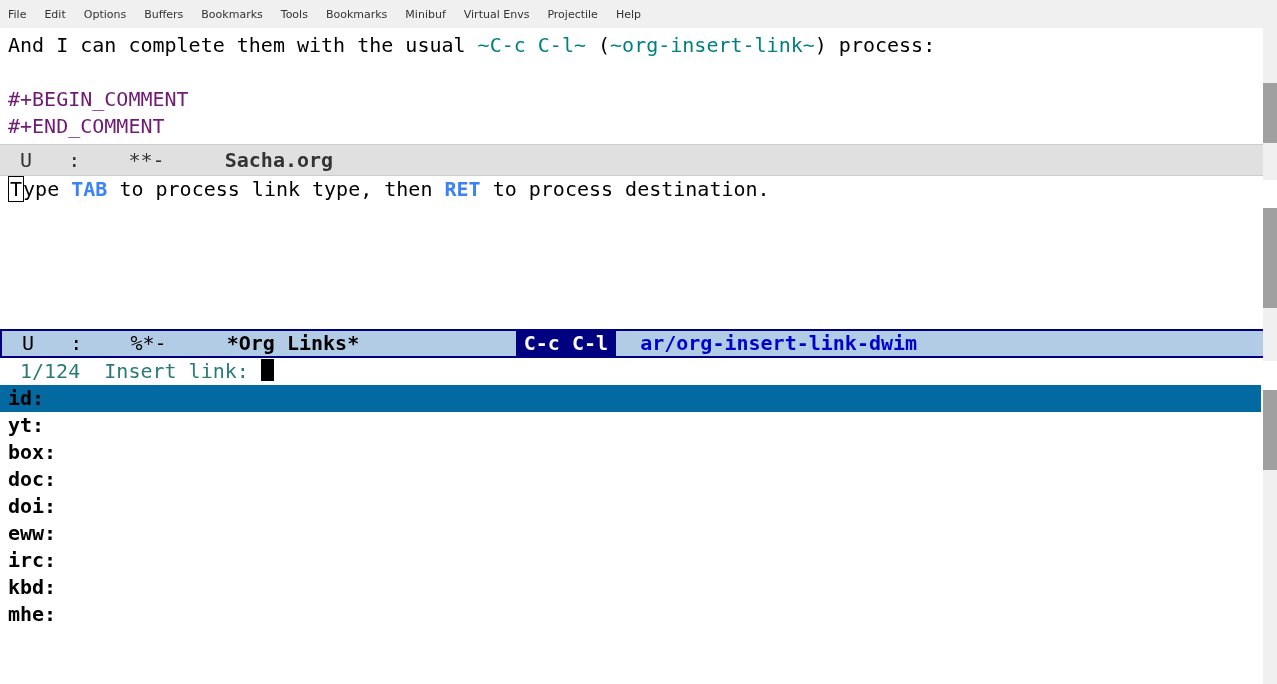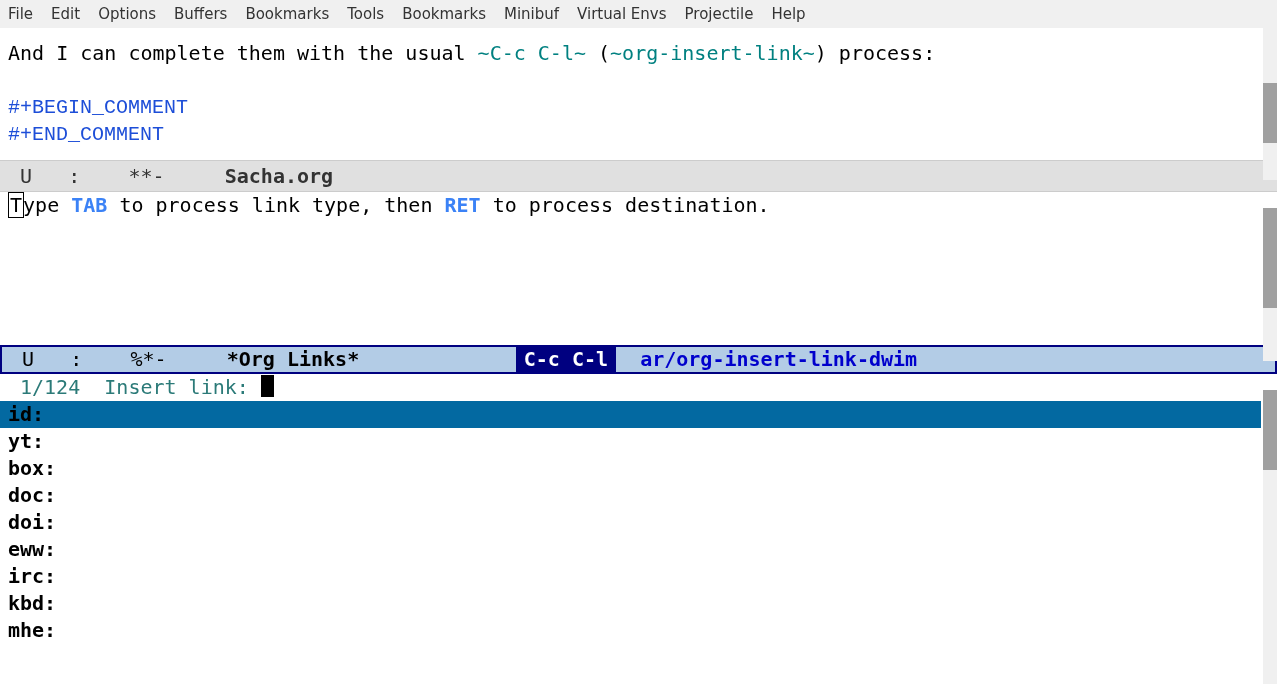--- a/index.html
+++ b/index.html
@@ -10,35 +10,35 @@
       width: 1277px;
       height: 684px;
       overflow: hidden;
       position: relative;
     }
     .menubar {
       background: #f0f0f0;
       display: flex;
       padding: 4px 8px;
       font-family: "DejaVu Sans", Arial, sans-serif;
-      font-size: 15px;
+      font-size: 11px;
       gap: 18px;
       color: #333;
       height: 28px;
       align-items: center;
     }
     .menubar span { cursor: default; }
     .buffer1 {
       background: #ffffff;
-      padding: 12px 8px;
+      padding: 4px 8px;
       line-height: 27px;
     }
     .text-line { white-space: pre; }
     .teal { color: #008080; }
-    .gray { color: #1d4ed8; font-family: Liberation Mono, monospace; }
+    .gray { color: #701a75; }
     .todo-line {
       background: #c5c7db;
       display: block;
       width: 100%;
     }
     .box-char {
       border: 1px solid #000;
       display: inline-block;
       line-height: 24px;
       padding: 0 1px;

